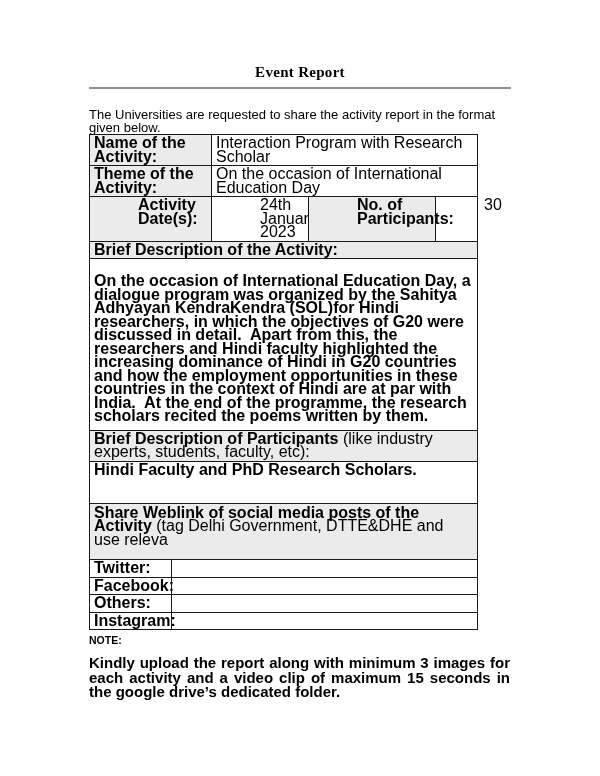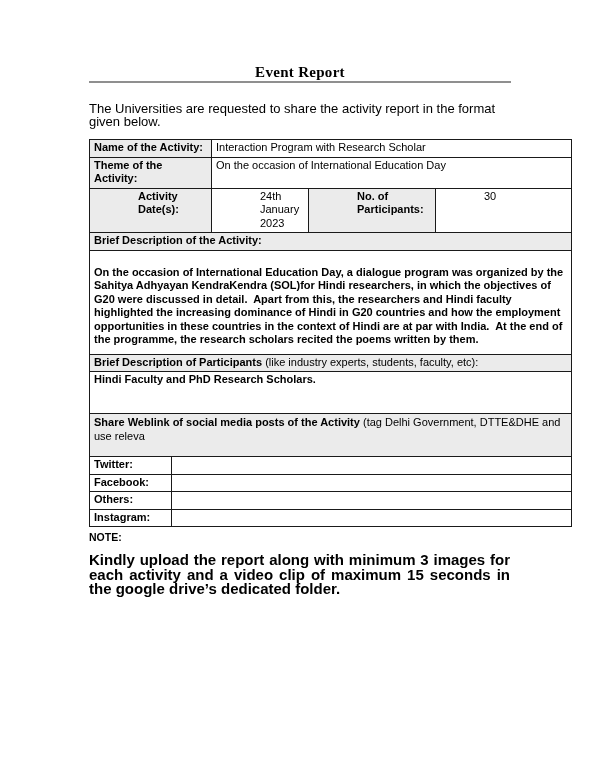--- a/index.html
+++ b/index.html
@@ -11,42 +11,41 @@
     overflow: hidden;
   }
   .page {
     width: 600px;
     height: 776px;
     padding: 63px 89px 0 89px;
   }
   
   .title-block {
     border-bottom: 2px solid #8f8f8f;
-    padding-bottom: 0;
+    padding-bottom: 6px;
   }
   .title {
     font-family: "Liberation Serif", serif;
     font-weight: bold;
     font-size: 15px;
     line-height: 18px;
     text-align: center;
     letter-spacing: 0.3px;
   }
   
   .intro {
     margin-top: 19px;
     font-size: 13px;
     line-height: 13px;
   }
   
   .report-table {
-    margin-top: 11px;
-    width: 483px;
+    width: 389px;
     border: 1px solid #1a1a1a;
-    font-size: 11px;
+    font-size: 16px;
     line-height: 13.5px;
   }
   .tr { display: grid; border-bottom: 1px solid #1a1a1a; }
   .tr:last-child { border-bottom: none; }
   .cols-2 { grid-template-columns: 121px 1fr; }
   .cols-4 { grid-template-columns: 121px 97px 127px 1fr; }
   .cols-social { grid-template-columns: 81px 1fr; }
   .cell { padding: 1px 4px 2px 4px; min-height: 15px; }
   .cell + .cell { border-left: 1px solid #1a1a1a; }
   .shade { background: #ebebeb; }

